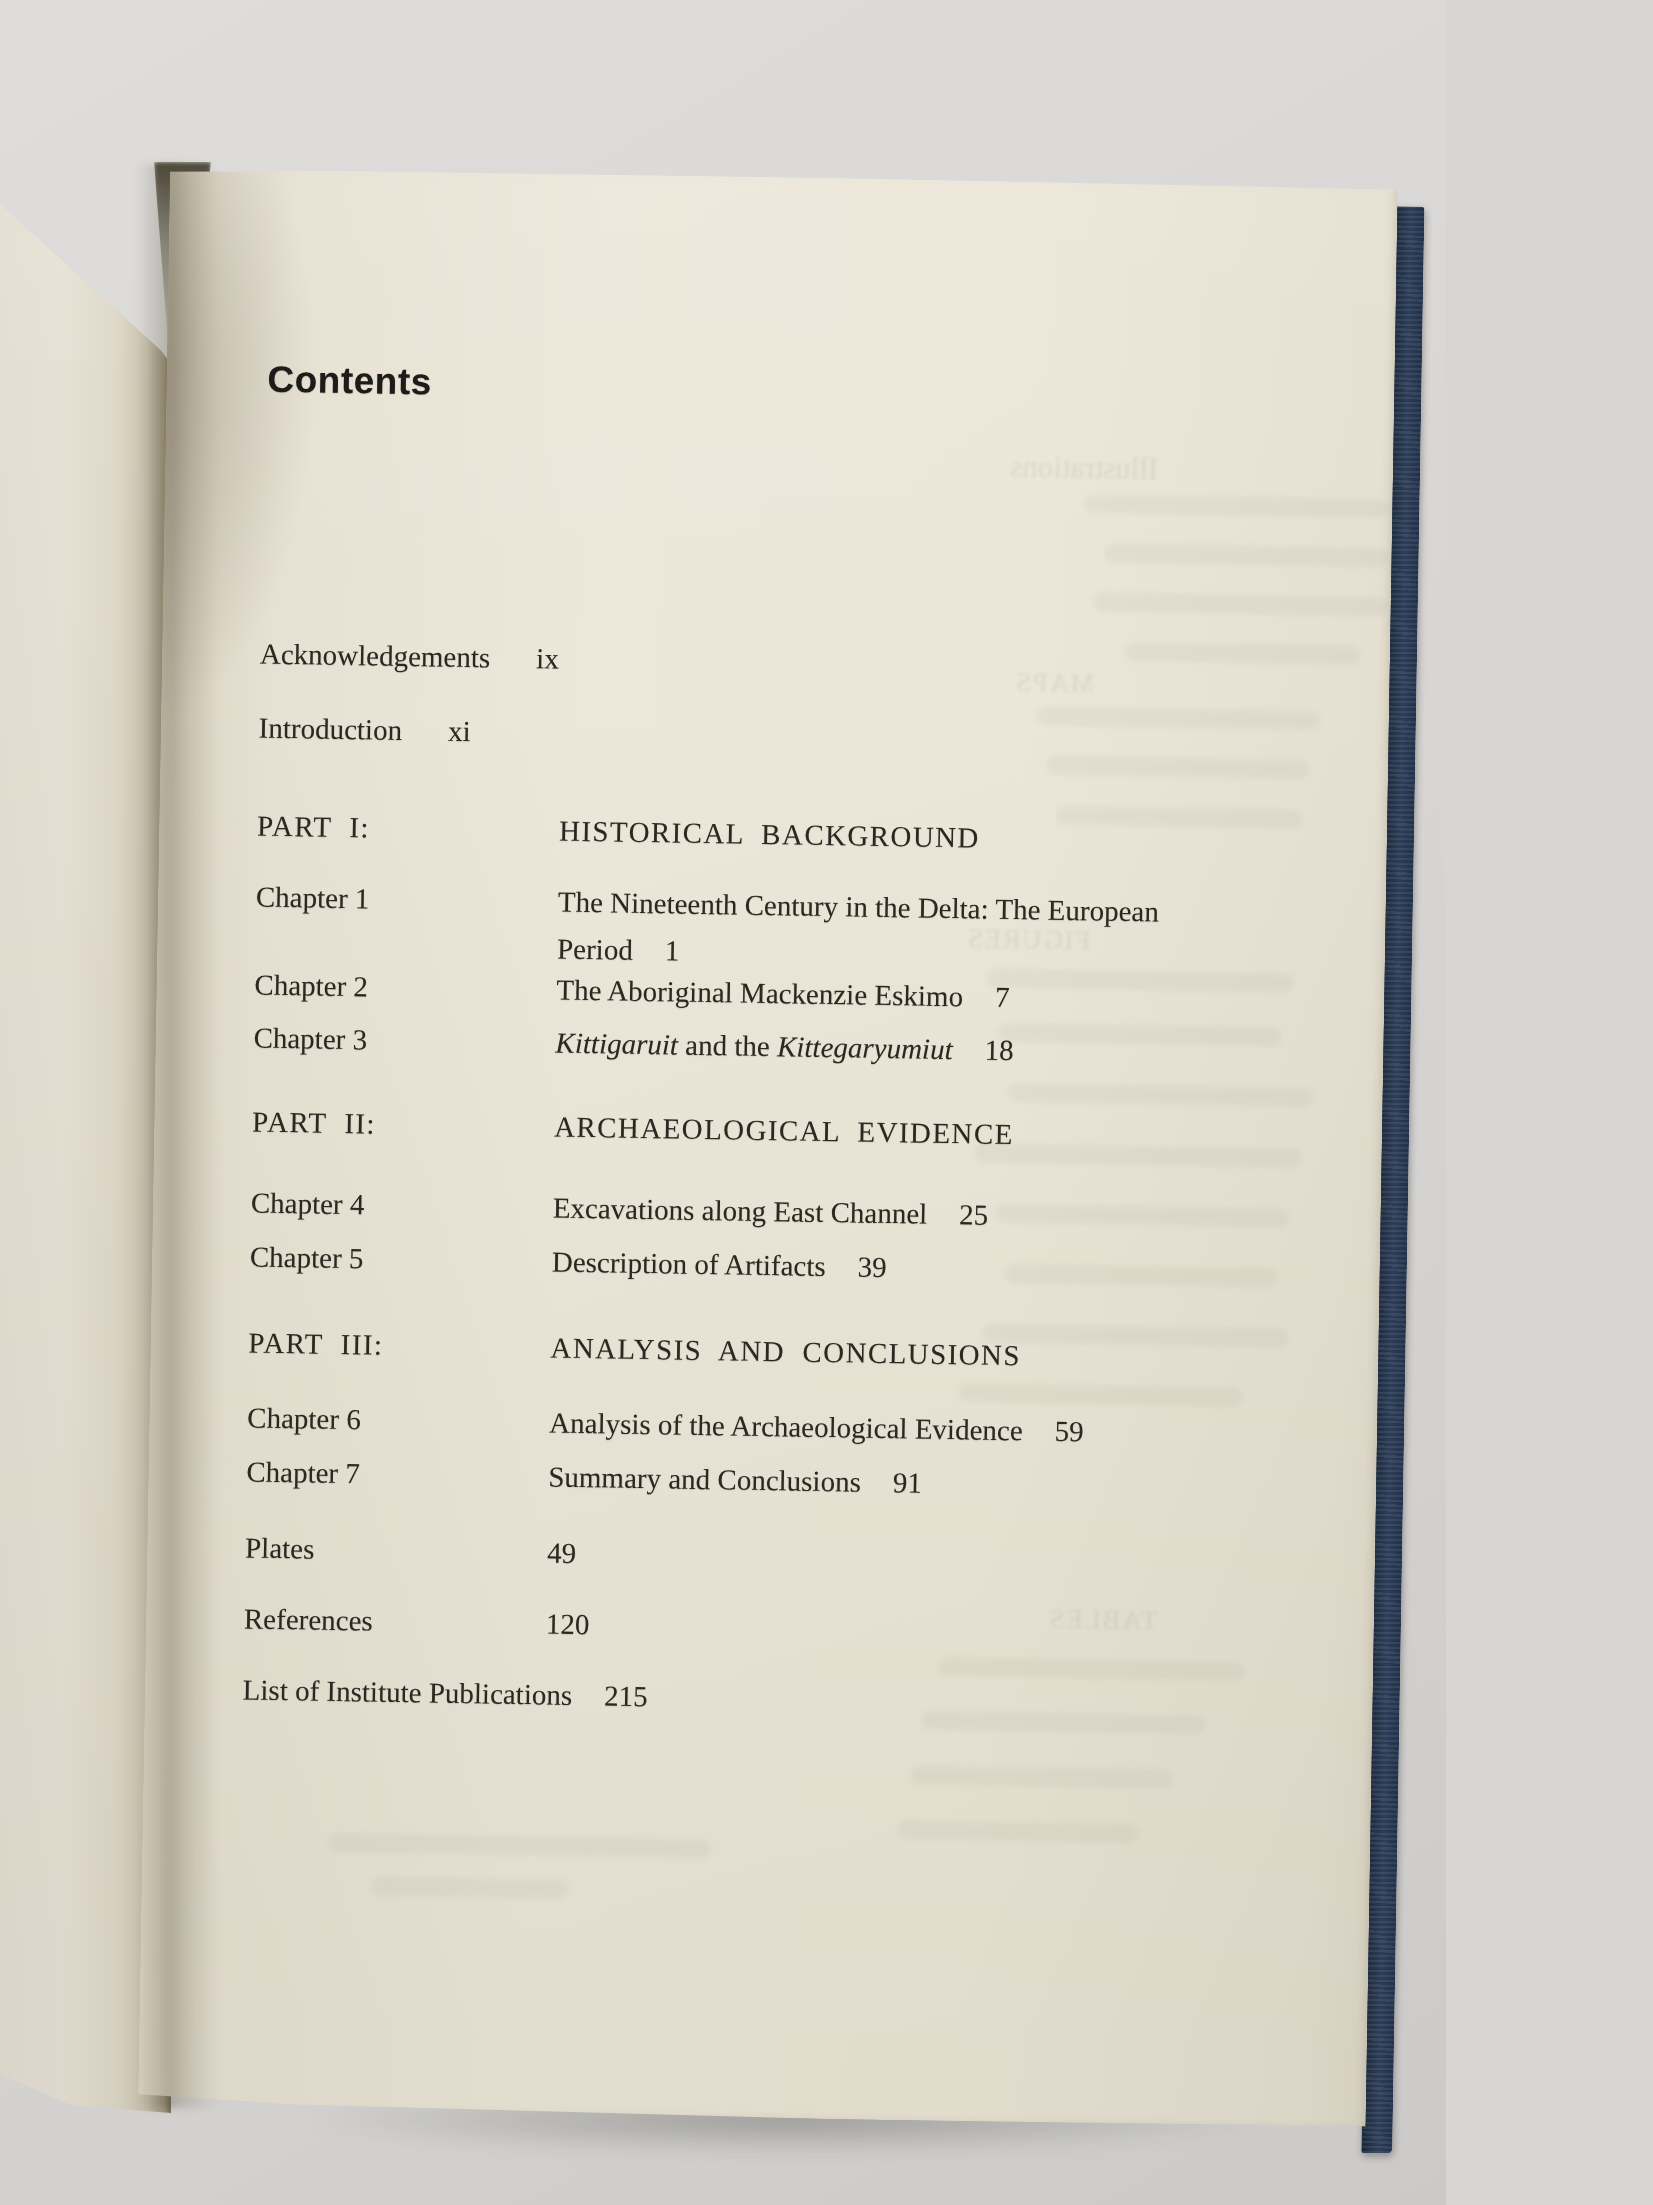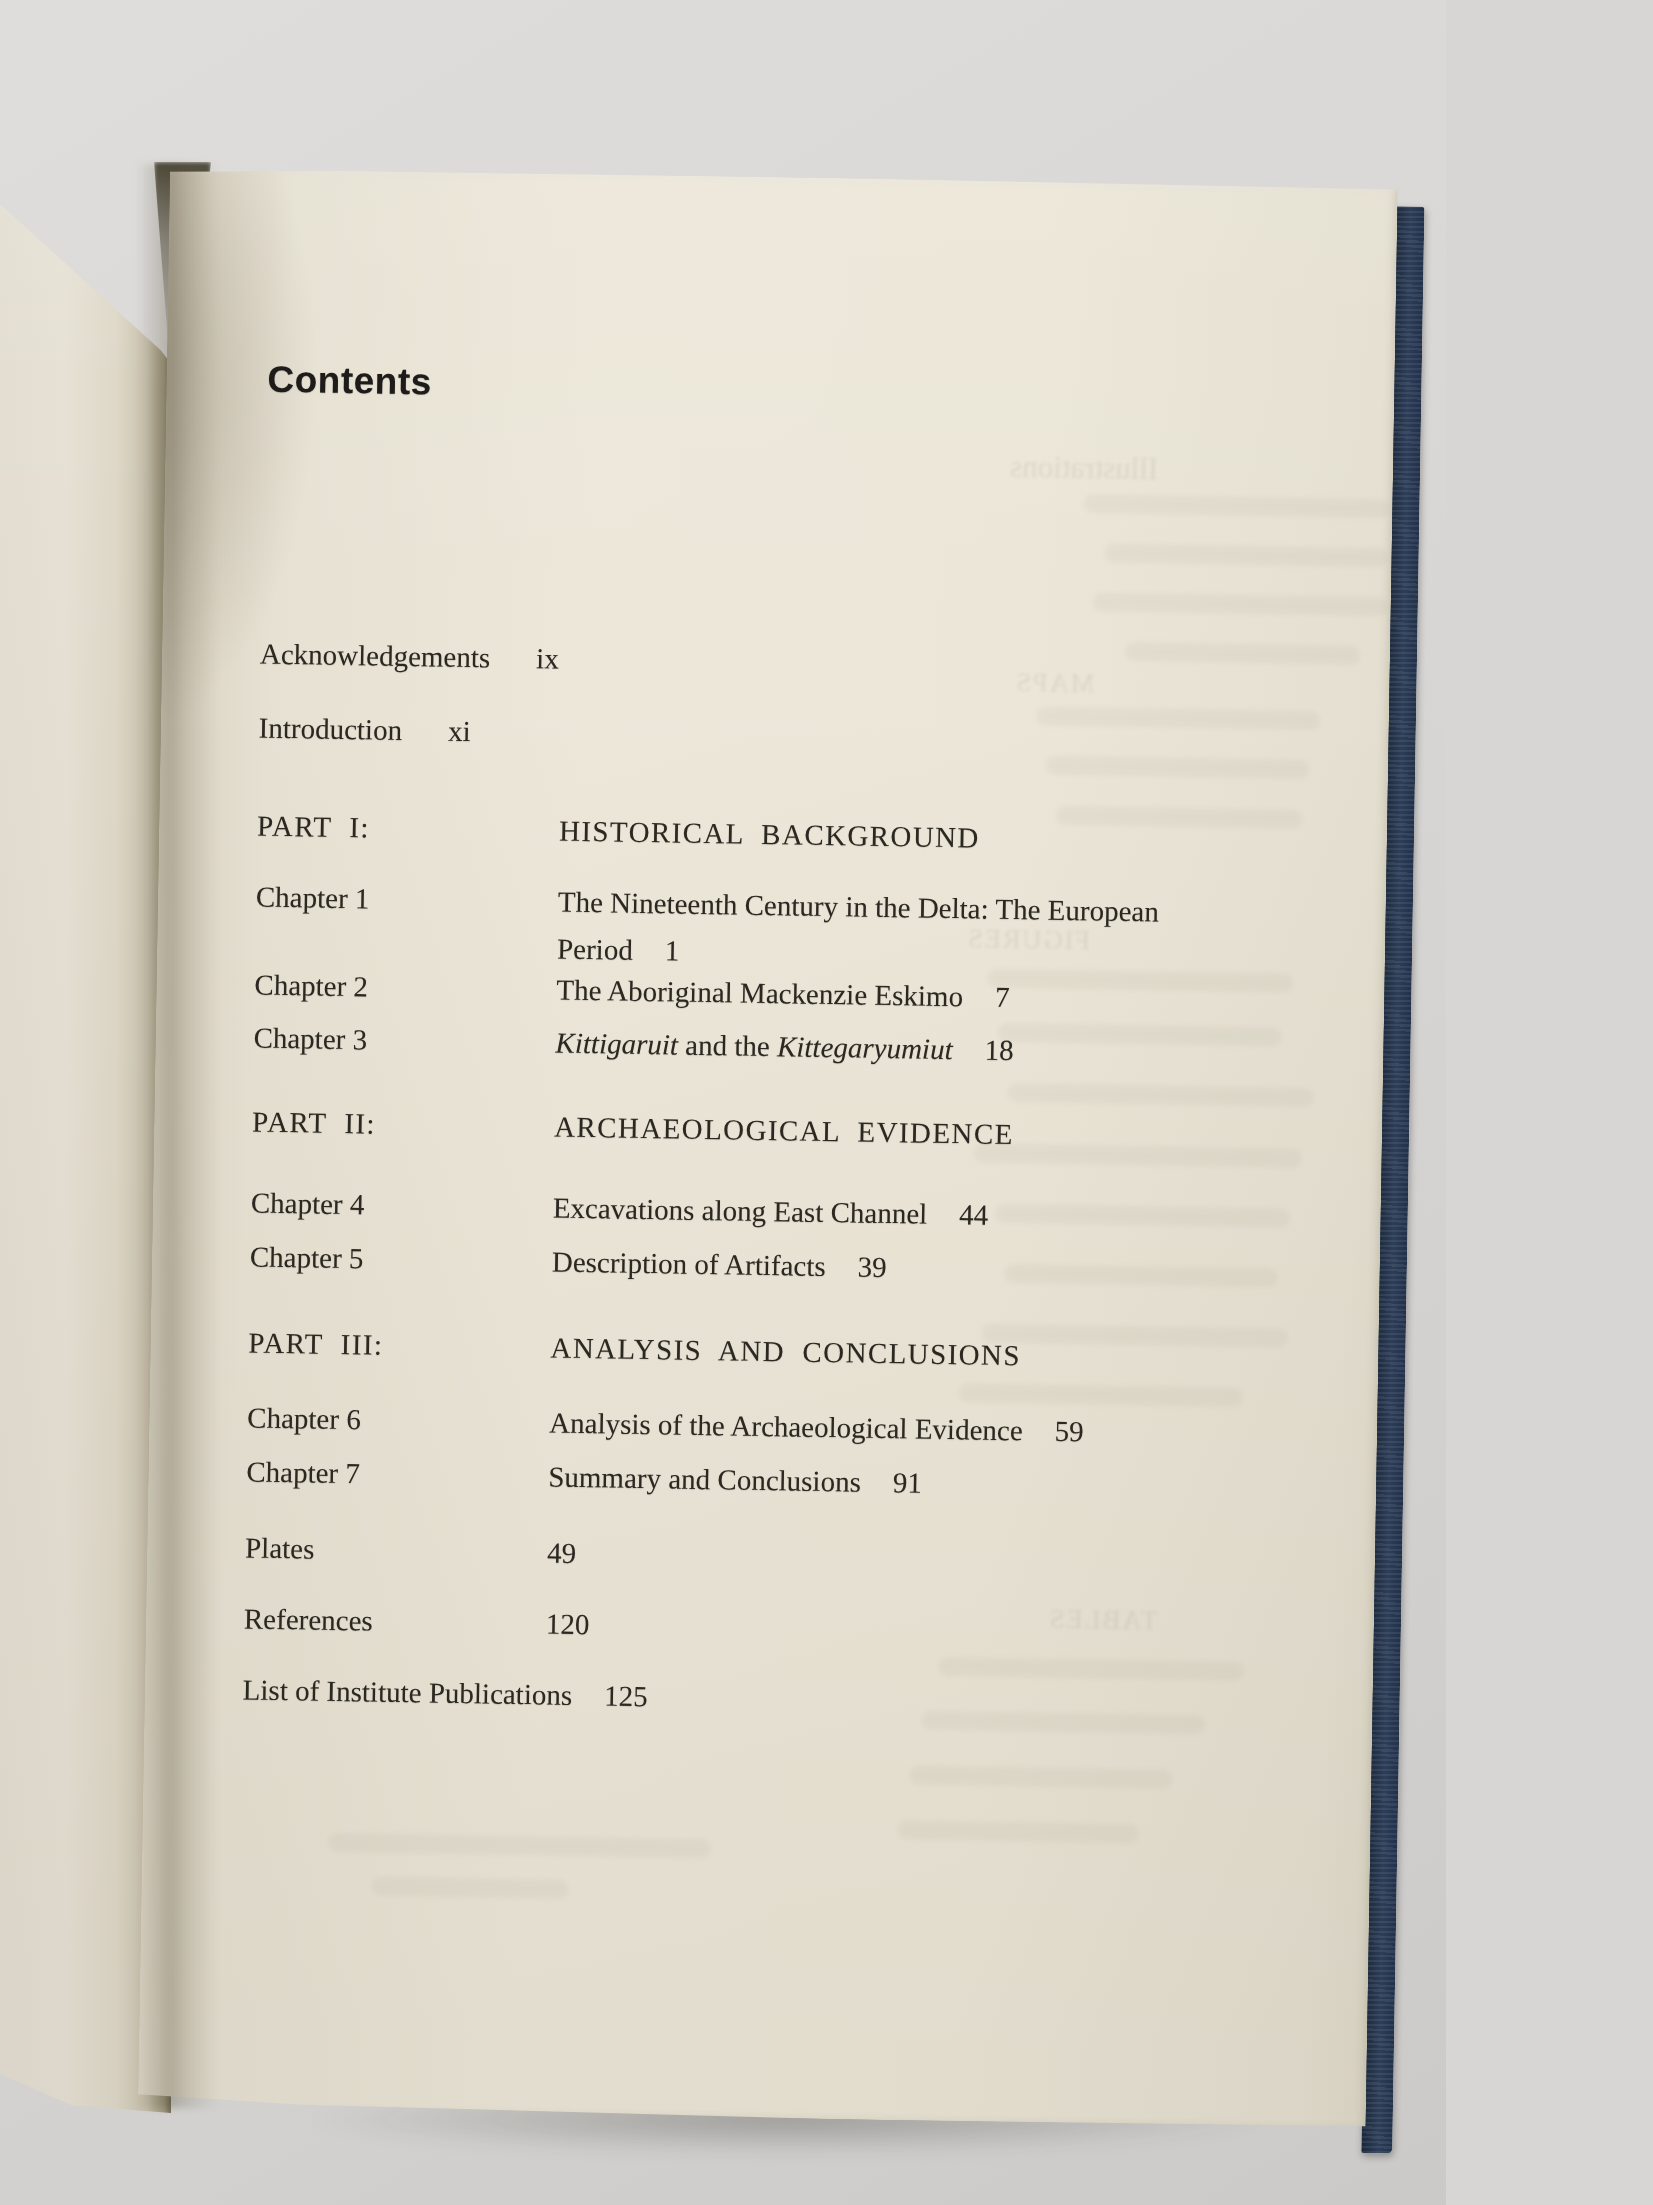--- a/index.html
+++ b/index.html
@@ -133,21 +133,21 @@
         <span class="col1">Chapter 3</span>
         <span class="col2"><span class="it">Kittigaruit</span><span> and the </span><span class="it">Kittegaryumiut</span><span class="num">18</span></span>
       </div>
 
       <div class="row" style="left:98px;top:938px;width:1094px;">
         <span class="col1 caps">PART II:</span>
         <span class="col2 caps">ARCHAEOLOGICAL EVIDENCE</span>
       </div>
       <div class="row" style="left:98px;top:1019px;width:1094px;">
         <span class="col1">Chapter 4</span>
-        <span class="col2"><span>Excavations along East Channel</span><span class="num">44</span></span>
+        <span class="col2"><span>Excavations along East Channel</span><span class="num">25</span></span>
       </div>
       <div class="row" style="left:98px;top:1073px;width:1094px;">
         <span class="col1">Chapter 5</span>
         <span class="col2"><span>Description of Artifacts</span><span class="num">39</span></span>
       </div>
 
       <div class="row" style="left:98px;top:1159px;width:1094px;">
         <span class="col1 caps">PART III:</span>
         <span class="col2 caps">ANALYSIS AND CONCLUSIONS</span>
       </div>
@@ -162,21 +162,21 @@
 
       <div class="row" style="left:98px;top:1364px;width:1094px;">
         <span class="col1">Plates</span>
         <span class="col2">49</span>
       </div>
       <div class="row" style="left:98px;top:1435px;width:1094px;">
         <span class="col1">References</span>
         <span class="col2">120</span>
       </div>
       <div class="row" style="left:98px;top:1506px;">
-        <span>List of Institute Publications</span><span class="num">125</span>
+        <span>List of Institute Publications</span><span class="num">215</span>
       </div>
 
       <div class="ghost" style="left:845px;top:268px;">Illustrations</div>
       <div class="ghost ghost-caps" style="left:853px;top:486px;">MAPS</div>
       <div class="ghost ghost-caps" style="left:809px;top:743px;">FIGURES</div>
       <div class="ghost ghost-caps" style="left:902px;top:1422px;">TABLES</div>
 
       <i class="smudge" style="left:919px;top:312px;width:306px;"></i>
       <i class="smudge" style="left:941px;top:361px;width:284px;"></i>
       <i class="smudge" style="left:930px;top:410px;width:295px;"></i>

